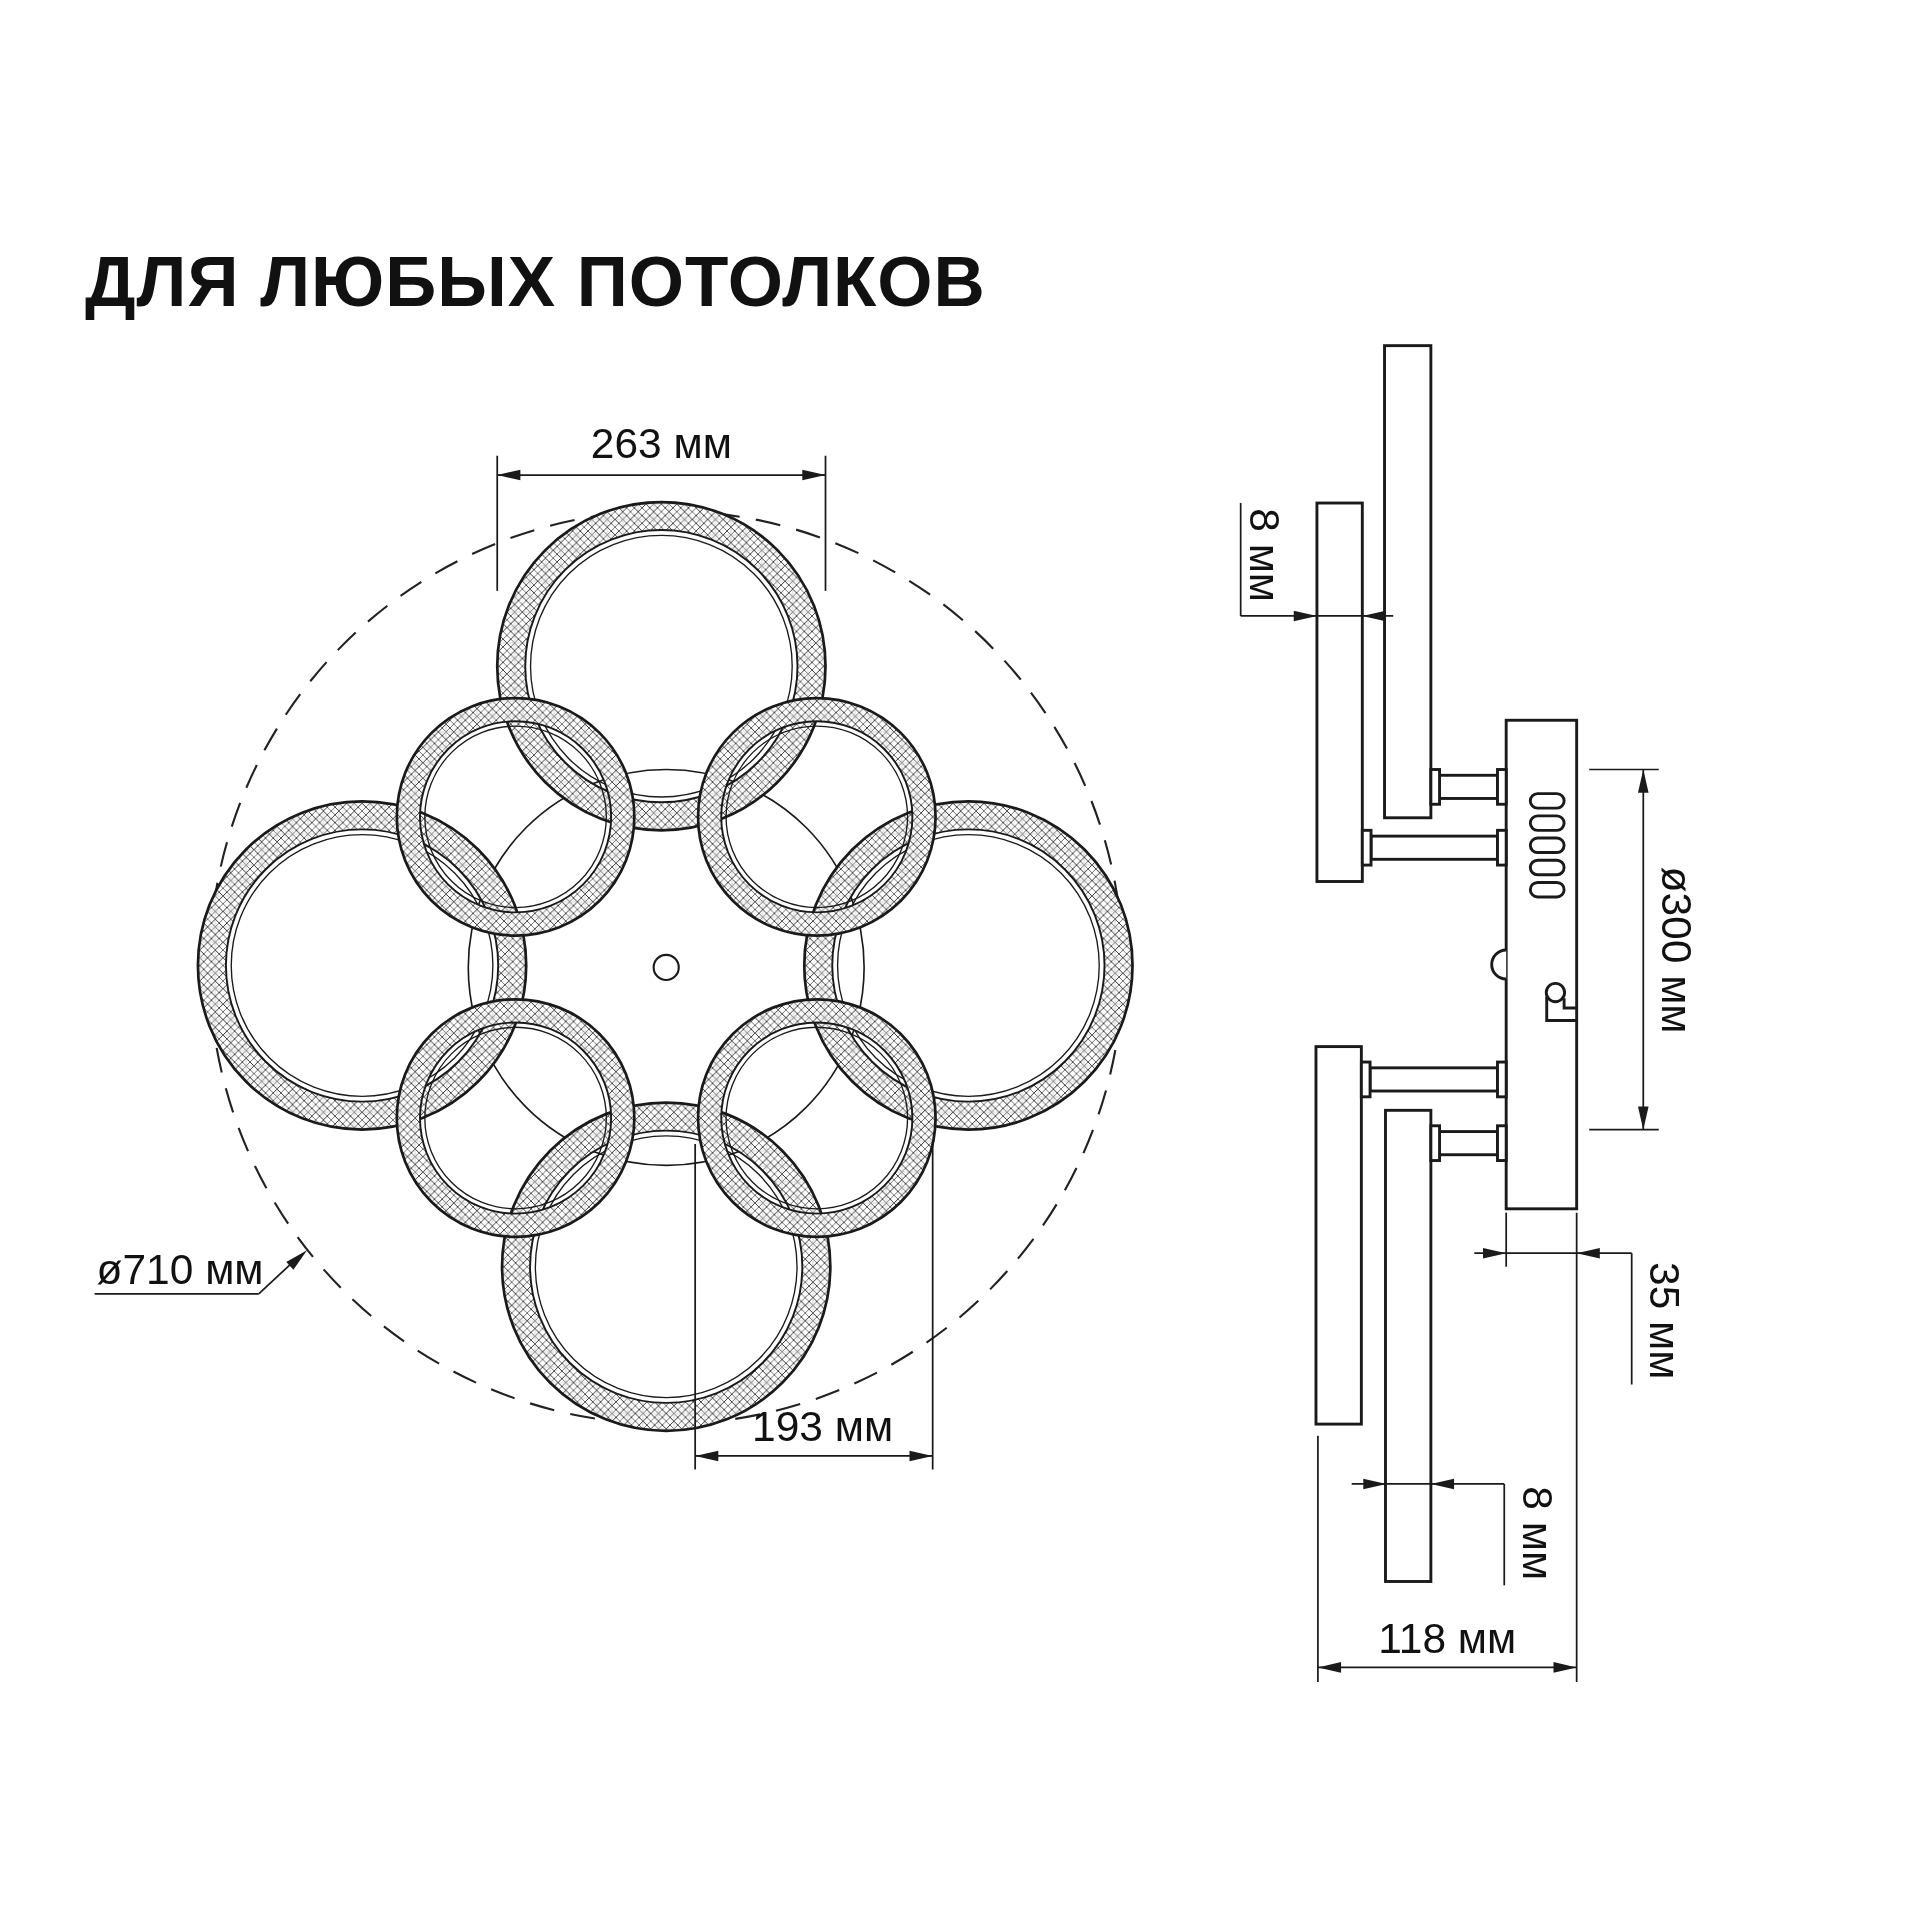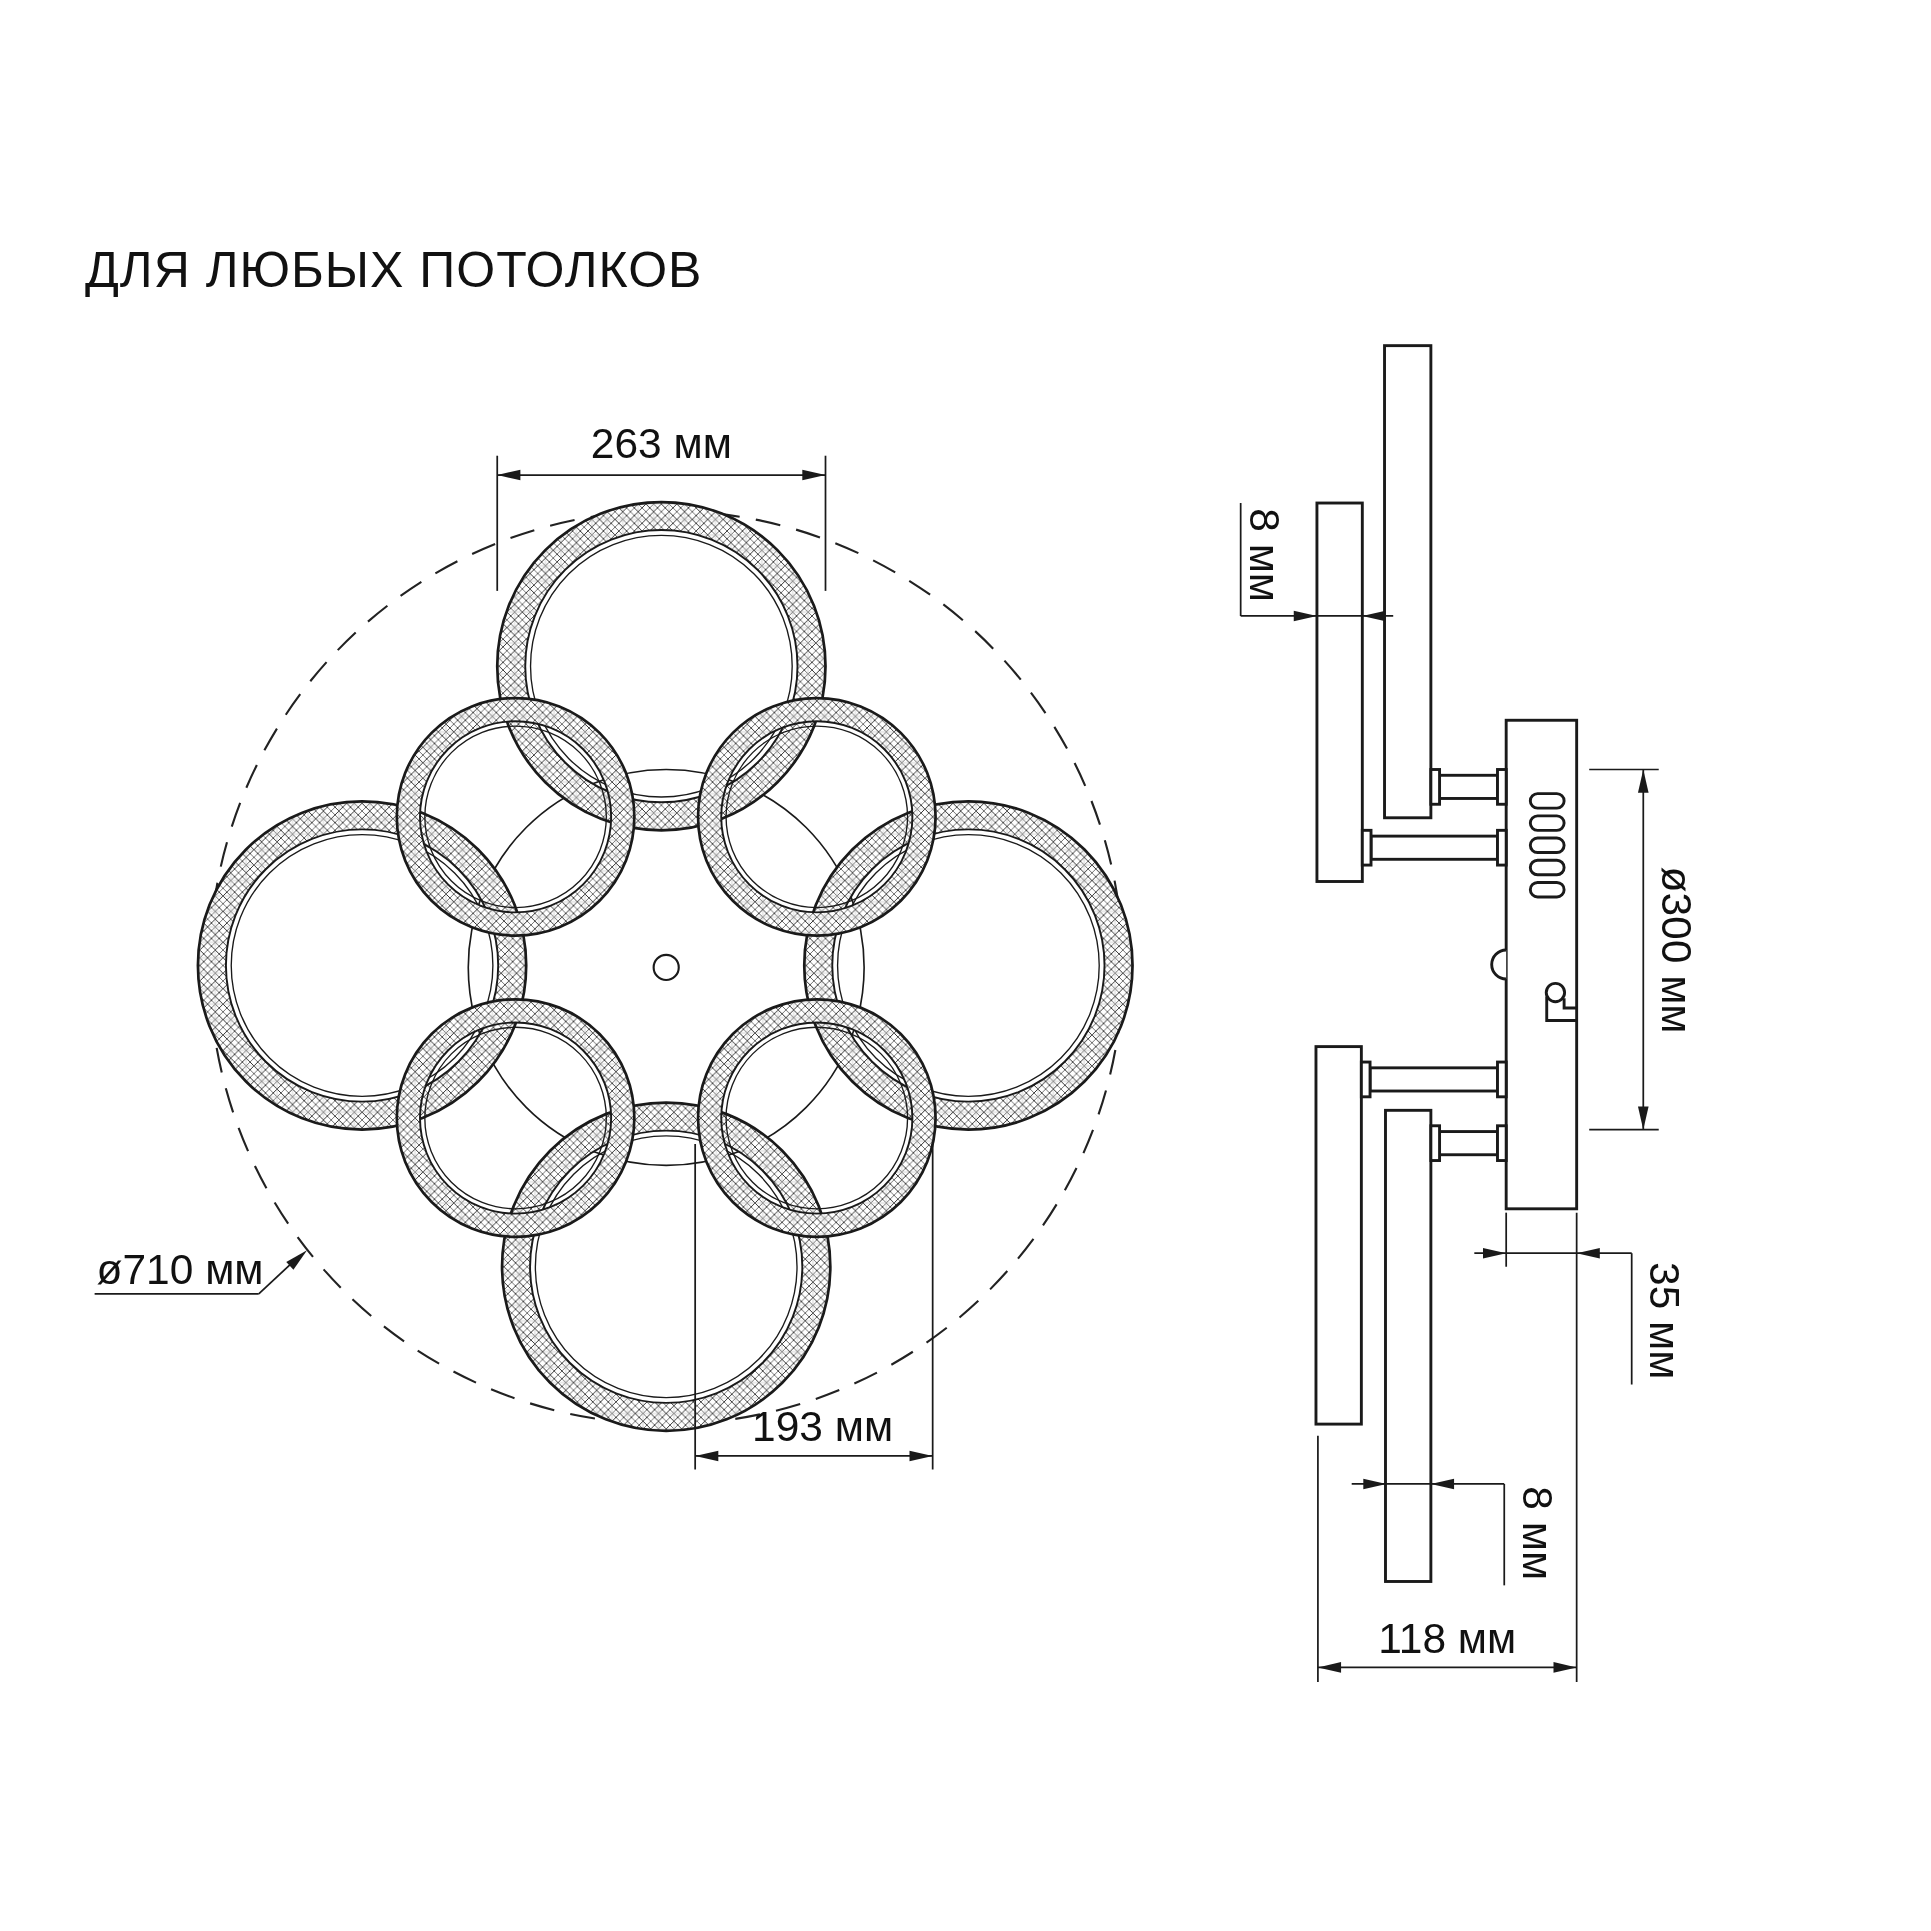--- a/index.html
+++ b/index.html
@@ -2,21 +2,21 @@
 <html><head>
 <meta charset="utf-8">
 <style>
   html,body{margin:0;padding:0;}
   body{
     width:1931px;height:1931px;background:#ffffff;position:relative;overflow:hidden;
     font-family:"Liberation Sans", sans-serif;color:#111;
   }
   .page-title{
     position:absolute;left:85px;top:241px;
-    font-size:50px;font-weight:400;letter-spacing:1px;color:#111;white-space:nowrap;
+    font-size:71px;font-weight:700;letter-spacing:1px;color:#111;white-space:nowrap;
   }
   svg{position:absolute;left:0;top:0;}
   .ln{fill:#ffffff;stroke:#1a1a1a;stroke-width:3;}
   .thin{fill:none;stroke:#1a1a1a;stroke-width:1.8;}
   .dim{font-family:"Liberation Sans", sans-serif;font-size:44px;fill:#111;}
   .arr{fill:#1a1a1a;stroke:none;}
 </style>
 </head>
 <body>
 

